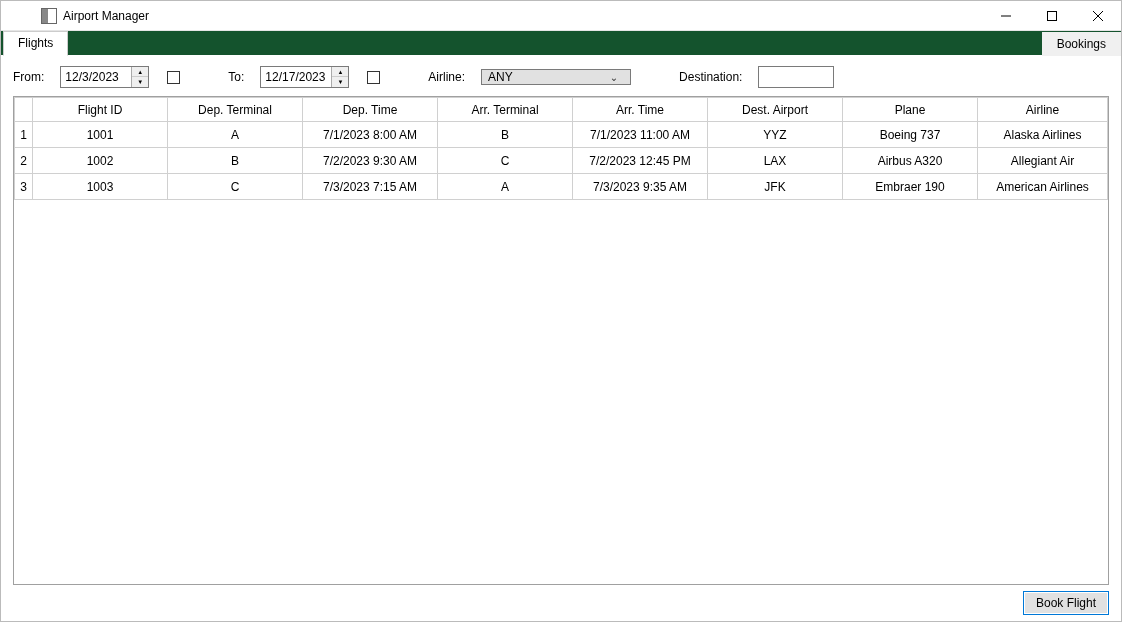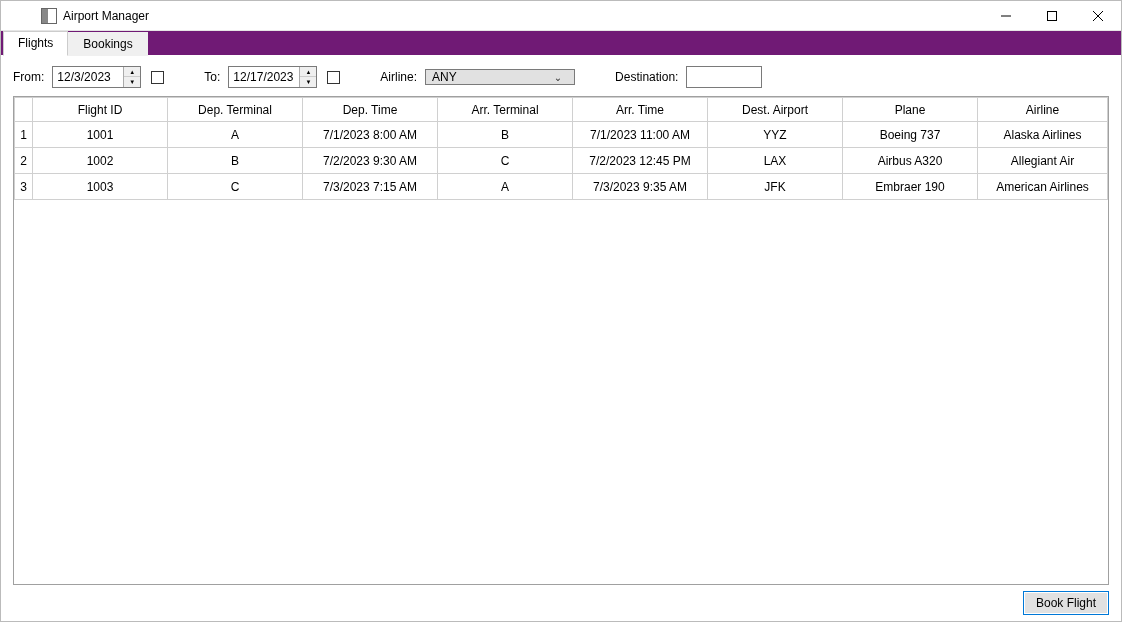--- a/index.html
+++ b/index.html
@@ -41,24 +41,25 @@
       font-size: 10px;
       background: transparent;
       border: none;
       cursor: default;
     }
     .winbtn svg { display: block; }
     
     .tabbar {
       display: flex;
       align-items: flex-end;
-      background: #701a75;
+      background: #14532d;
       height: 25px;
       border-bottom: 1px solid #fff;
       padding-left: 2px;
+      justify-content: space-between;
     }
     .tab {
       padding: 4px 14px 5px;
       font-size: 12px;
       background: #f0f0f0;
       border: 1px solid transparent;
       border-bottom: none;
       position: relative;
       top: 1px;
       cursor: default;
@@ -74,21 +75,21 @@
       padding: 8px 12px 8px 12px;
       height: calc(622px - 30px - 25px);
       display: flex;
       flex-direction: column;
       position: relative;
     }
     
     .filter-row {
       display: flex;
       align-items: center;
-      gap: 8px;
+      gap: 16px;
       margin: 2px 0 8px 0;
     }
     .filter-row .label {
       font-size: 12px;
     }
     .date-field {
       display: flex;
       align-items: stretch;
       border: 1px solid #7a7a7a;
       height: 22px;

